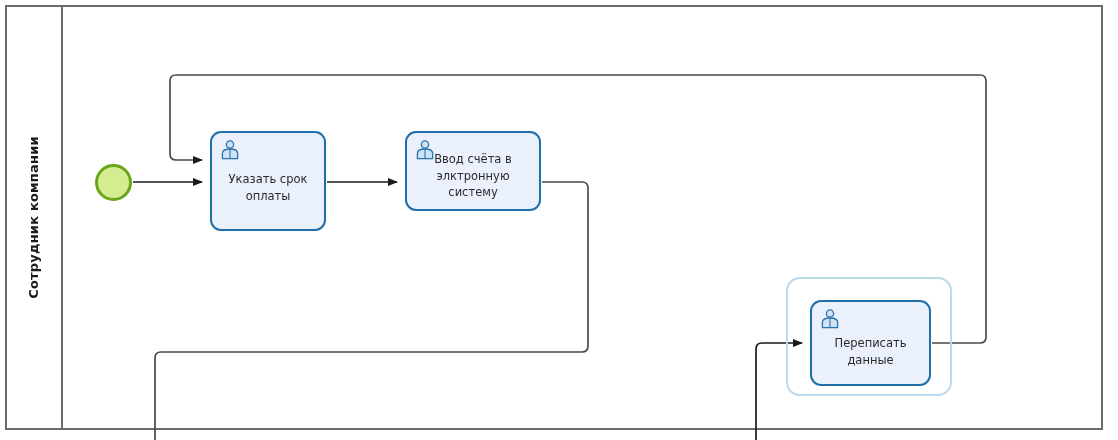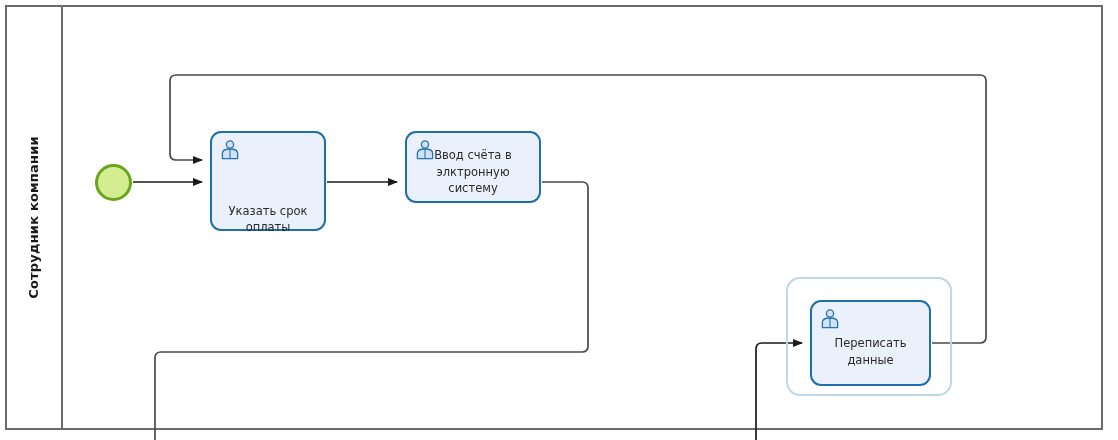--- a/index.html
+++ b/index.html
@@ -23,22 +23,22 @@
   
   .start-event{position:absolute;left:95px;top:164px;width:37px;height:37px;border-radius:50%;
                background:#d4ed91;border:3px solid #69a61c;box-sizing:border-box;}
 
   
   .task{position:absolute;box-sizing:border-box;border:2px solid #1f6fa8;border-radius:11px;
         background:#eaf0fc;display:flex;align-items:center;justify-content:center;}
   .task-label{font-size:11.5px;line-height:1.45;color:#2a2a2a;text-align:center;
               padding:0 7px;width:100%;}
   .task-icon{position:absolute;left:7px;top:6px;width:22px;height:21px;}
-  #task-1{left:210px;top:131px;width:116px;height:100px;align-items:flex-end;}
-  #task-2{left:405px;top:131px;width:136px;height:72px;}
+  #task-1{left:210px;top:131px;width:116px;height:100px;}
+  #task-2{left:405px;top:131px;width:136px;height:80px;}
   #task-3{left:810px;top:300px;width:121px;height:86px;border-radius:11px;}
   #task-3 .task-label{transform:translateY(9px);}
   #task-1 .task-label{transform:translateY(7px);}
   #task-2 .task-label{transform:translateY(5px);}
 
   
   .group-box{position:absolute;left:786px;top:277px;width:166px;height:119px;
              border:2px solid #bcd9ec;border-radius:14px;box-sizing:border-box;background:transparent;}
 </style>
 </head>

